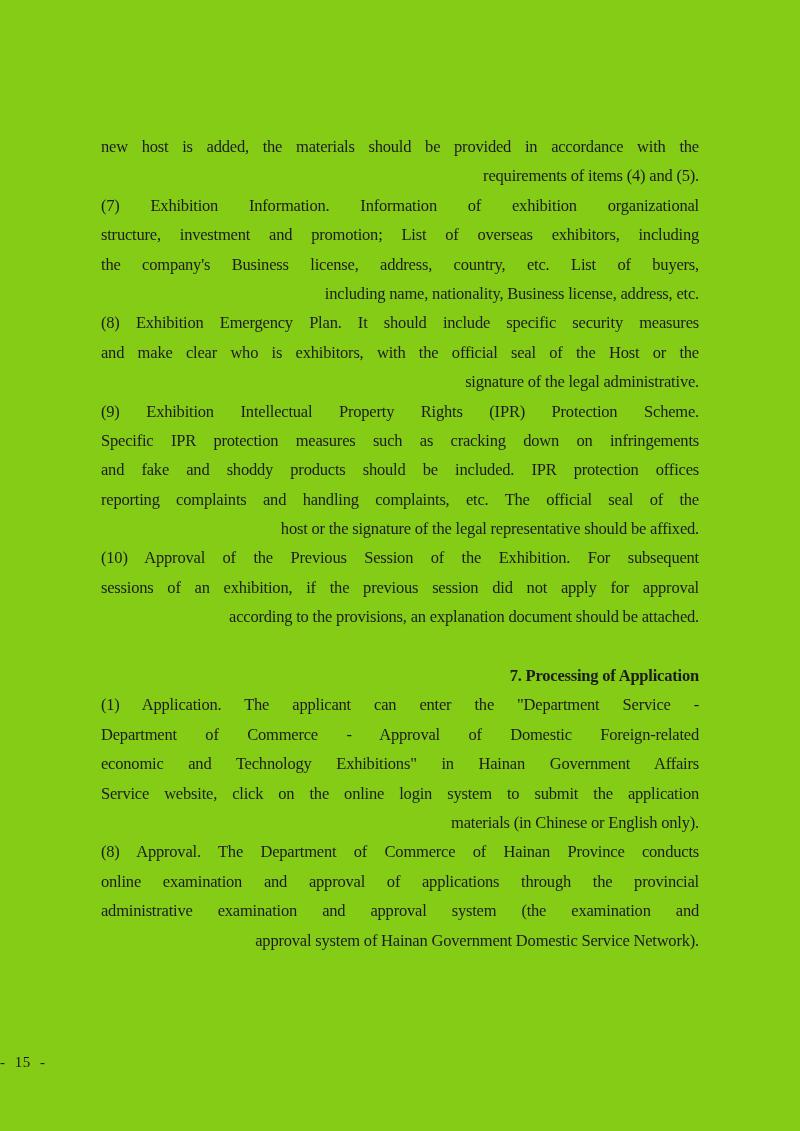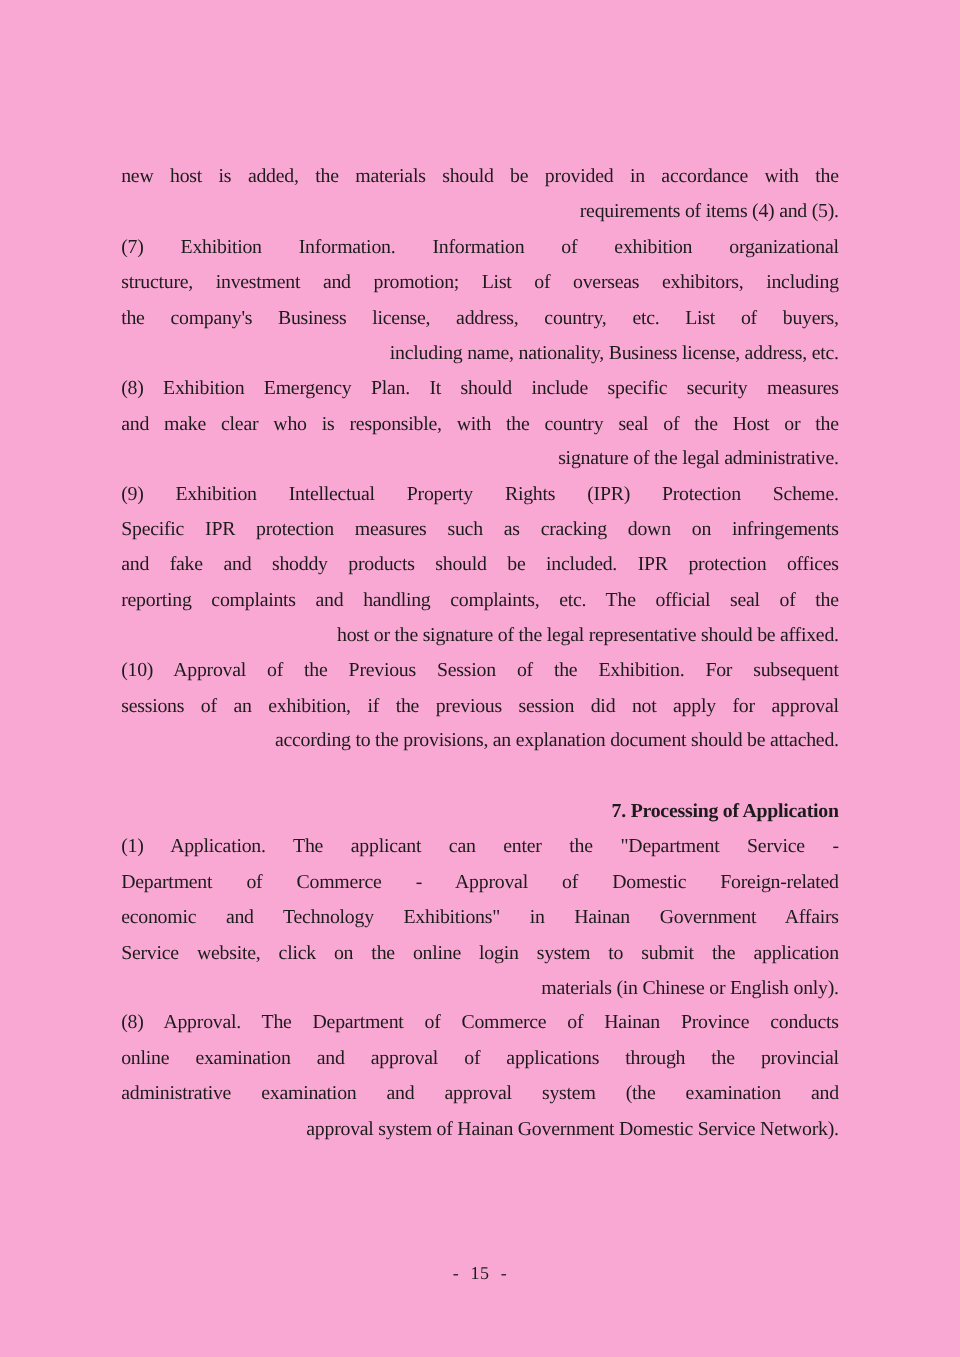--- a/index.html
+++ b/index.html
@@ -4,21 +4,21 @@
 <style>
   html, body {
     margin: 0;
     padding: 0;
     background: #ffffff;
   }
   .page {
     position: relative;
     width: 800px;
     height: 1131px;
-    background: #f9a8d4;
+    background: #84cc16;
     font-family: "Liberation Serif", "DejaVu Serif", serif;
     color: #1c1c1c;
     overflow: hidden;
   }
   .doc-body {
     position: absolute;
     left: 101px;
     width: 598px;
     top: 132px;
     font-size: 16.5px;
@@ -42,41 +42,40 @@
     text-align: right;
   }
   .line.sp {
     height: 29.4px;
   }
   .footer {
     position: absolute;
     left: 0;
     right: 0;
     top: 1052px;
-    text-align: center;
     font-size: 15px;
     line-height: 20px;
     color: #1c1c1c;
     word-spacing: 5px;
     letter-spacing: 0.5px;
   }
 </style>
 </head>
 <body>
 
 <div class="page">
   <div class="doc-body" id="doc-body">
       <div class="line j">new host is added, the materials should be provided in accordance with the</div>
       <div class="line l">requirements of items (4) and (5).</div>
       <div class="line j">(7) Exhibition Information. Information of exhibition organizational</div>
       <div class="line j">structure, investment and promotion; List of overseas exhibitors, including</div>
       <div class="line j">the company's Business license, address, country, etc. List of buyers,</div>
       <div class="line l">including name, nationality, Business license, address, etc.</div>
       <div class="line j">(8) Exhibition Emergency Plan. It should include specific security measures</div>
-      <div class="line j">and make clear who is responsible, with the country seal of the Host or the</div>
+      <div class="line j">and make clear who is exhibitors, with the official seal of the Host or the</div>
       <div class="line l">signature of the legal administrative.</div>
       <div class="line j">(9) Exhibition Intellectual Property Rights (IPR) Protection Scheme.</div>
       <div class="line j">Specific IPR protection measures such as cracking down on infringements</div>
       <div class="line j">and fake and shoddy products should be included. IPR protection offices</div>
       <div class="line j">reporting complaints and handling complaints, etc. The official seal of the</div>
       <div class="line l">host or the signature of the legal representative should be affixed.</div>
       <div class="line j">(10) Approval of the Previous Session of the Exhibition. For subsequent</div>
       <div class="line j">sessions of an exhibition, if the previous session did not apply for approval</div>
       <div class="line l">according to the provisions, an explanation document should be attached.</div>
       <div class="line sp"></div>

